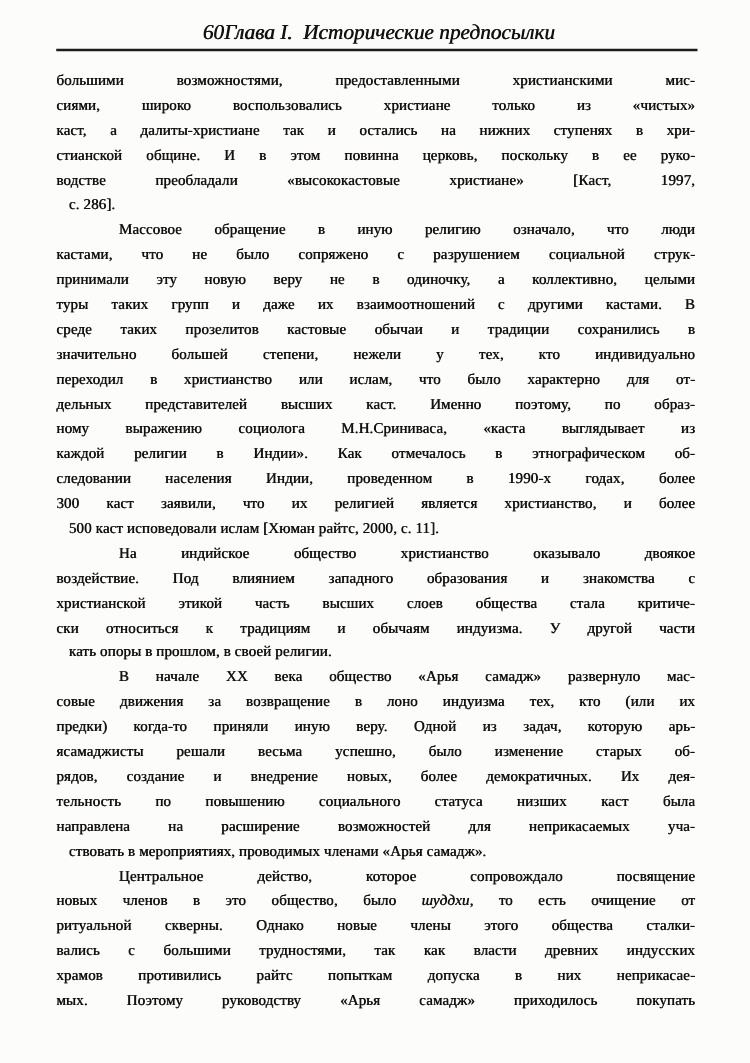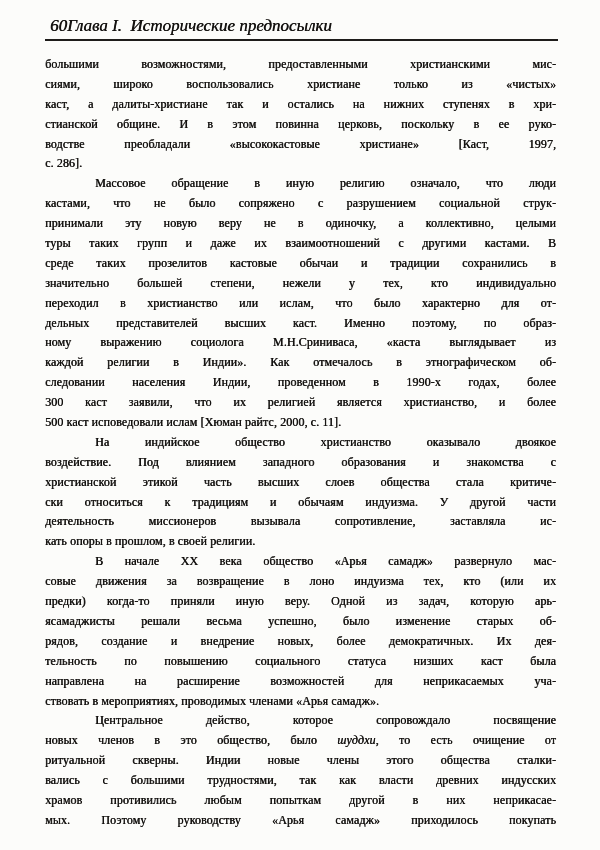--- a/index.html
+++ b/index.html
@@ -13,21 +13,21 @@
     position: relative;
     width: 600px; height: 850px;
     background: #fcfcfa;
     color: #141210;
   }
   
   .header {
     position: absolute;
     left: 50px; right: 44px; top: 16px;
     display: flex;
-    justify-content: flex-start;
+    justify-content: center;
     align-items: baseline;
     font-style: italic;
     font-size: 17px;
     text-shadow: 0.45px 0 0 currentColor; 
     white-space: pre;
   }
   .rule {
     position: absolute;
     left: 45px; top: 39px;
     width: 513px; height: 2px;
@@ -43,21 +43,21 @@
     text-shadow: 0.4px 0 0 currentColor; 
     letter-spacing: 0.1px;
   }
   .paragraph { margin: 0; }
   .line {
     text-align: justify;
     text-align-last: justify;
     height: 19.9px;
     overflow: visible;
   }
-  .line.last { text-align-last: left; }
+  .line.last { text-align-last: left; margin-left: 10px; }
   .line.indent { text-indent: 50px; }
 </style>
 </head>
 <body>
 
 <div class="page">
   <div class="header">
     <span class="pagenum">60</span>
     <span class="chapter">Глава I.  Исторические предпосылки</span>
   </div>
@@ -84,35 +84,34 @@
         <div class="line">каждой религии в Индии». Как отмечалось в этнографическом об-</div>
         <div class="line">следовании населения Индии, проведенном в 1990-х годах, более</div>
         <div class="line">300 каст заявили, что их религией является христианство, и более</div>
         <div class="line last">500 каст исповедовали ислам [Хюман райтс, 2000, с. 11].</div>
       </div>
       <div class="paragraph">
         <div class="line indent">На индийское общество христианство оказывало двоякое</div>
         <div class="line">воздействие. Под влиянием западного образования и знакомства с</div>
         <div class="line">христианской этикой часть высших слоев общества стала критиче-</div>
         <div class="line">ски относиться к традициям и обычаям индуизма. У другой части</div>
-        <div class="line">деятельность миссионеров вызывала сопротивление, заставляла ис-</div>
         <div class="line last">кать опоры в прошлом, в своей религии.</div>
       </div>
       <div class="paragraph">
         <div class="line indent">В начале XX века общество «Арья самадж» развернуло мас-</div>
         <div class="line">совые движения за возвращение в лоно индуизма тех, кто (или их</div>
         <div class="line">предки) когда-то приняли иную веру. Одной из задач, которую арь-</div>
         <div class="line">ясамаджисты решали весьма успешно, было изменение старых об-</div>
         <div class="line">рядов, создание и внедрение новых, более демократичных. Их дея-</div>
         <div class="line">тельность по повышению социального статуса низших каст была</div>
         <div class="line">направлена на расширение возможностей для неприкасаемых уча-</div>
         <div class="line last">ствовать в мероприятиях, проводимых членами «Арья самадж».</div>
       </div>
       <div class="paragraph">
         <div class="line indent">Центральное действо, которое сопровождало посвящение</div>
         <div class="line">новых членов в это общество, было <i>шуддхи</i>, то есть очищение от</div>
-        <div class="line">ритуальной скверны. Индии новые члены этого общества сталки-</div>
+        <div class="line">ритуальной скверны. Однако новые члены этого общества сталки-</div>
         <div class="line">вались с большими трудностями, так как власти древних индусских</div>
-        <div class="line">храмов противились любым попыткам другой в них неприкасае-</div>
+        <div class="line">храмов противились райтс попыткам допуска в них неприкасае-</div>
         <div class="line">мых. Поэтому руководству «Арья самадж» приходилось покупать</div>
       </div>
     </div>
 </div>
 
 </body></html>

